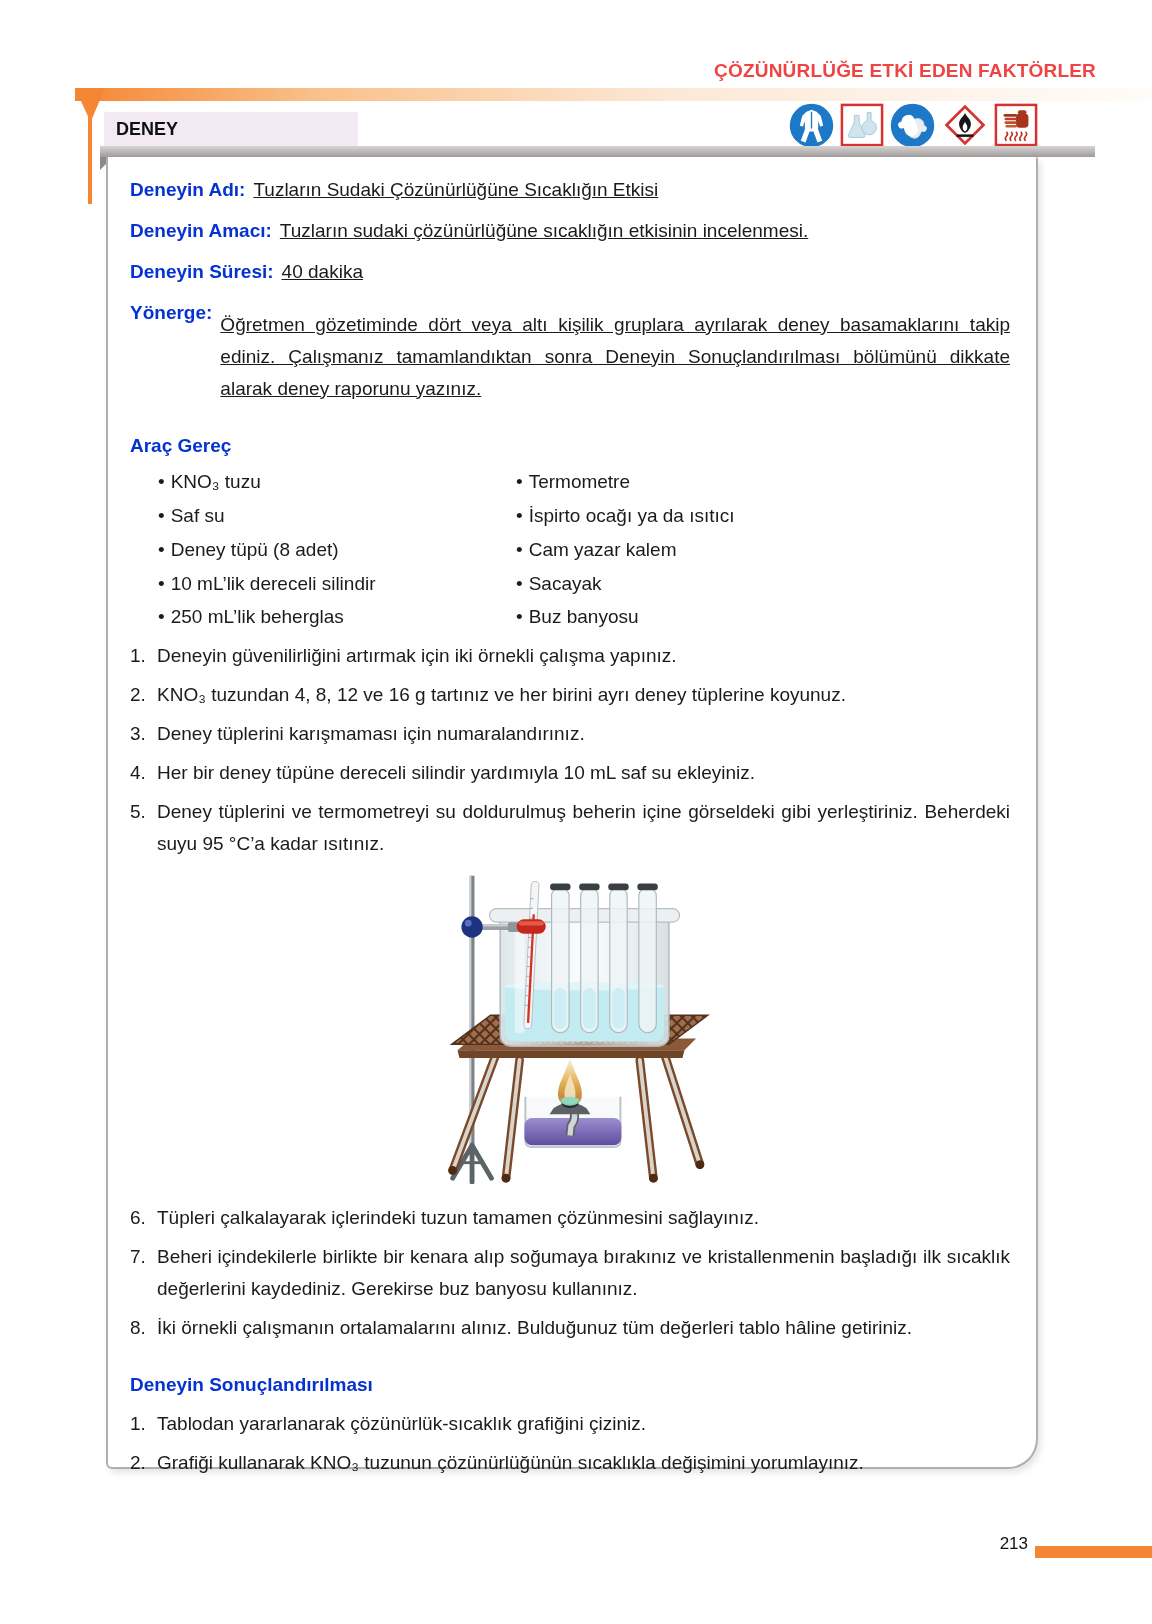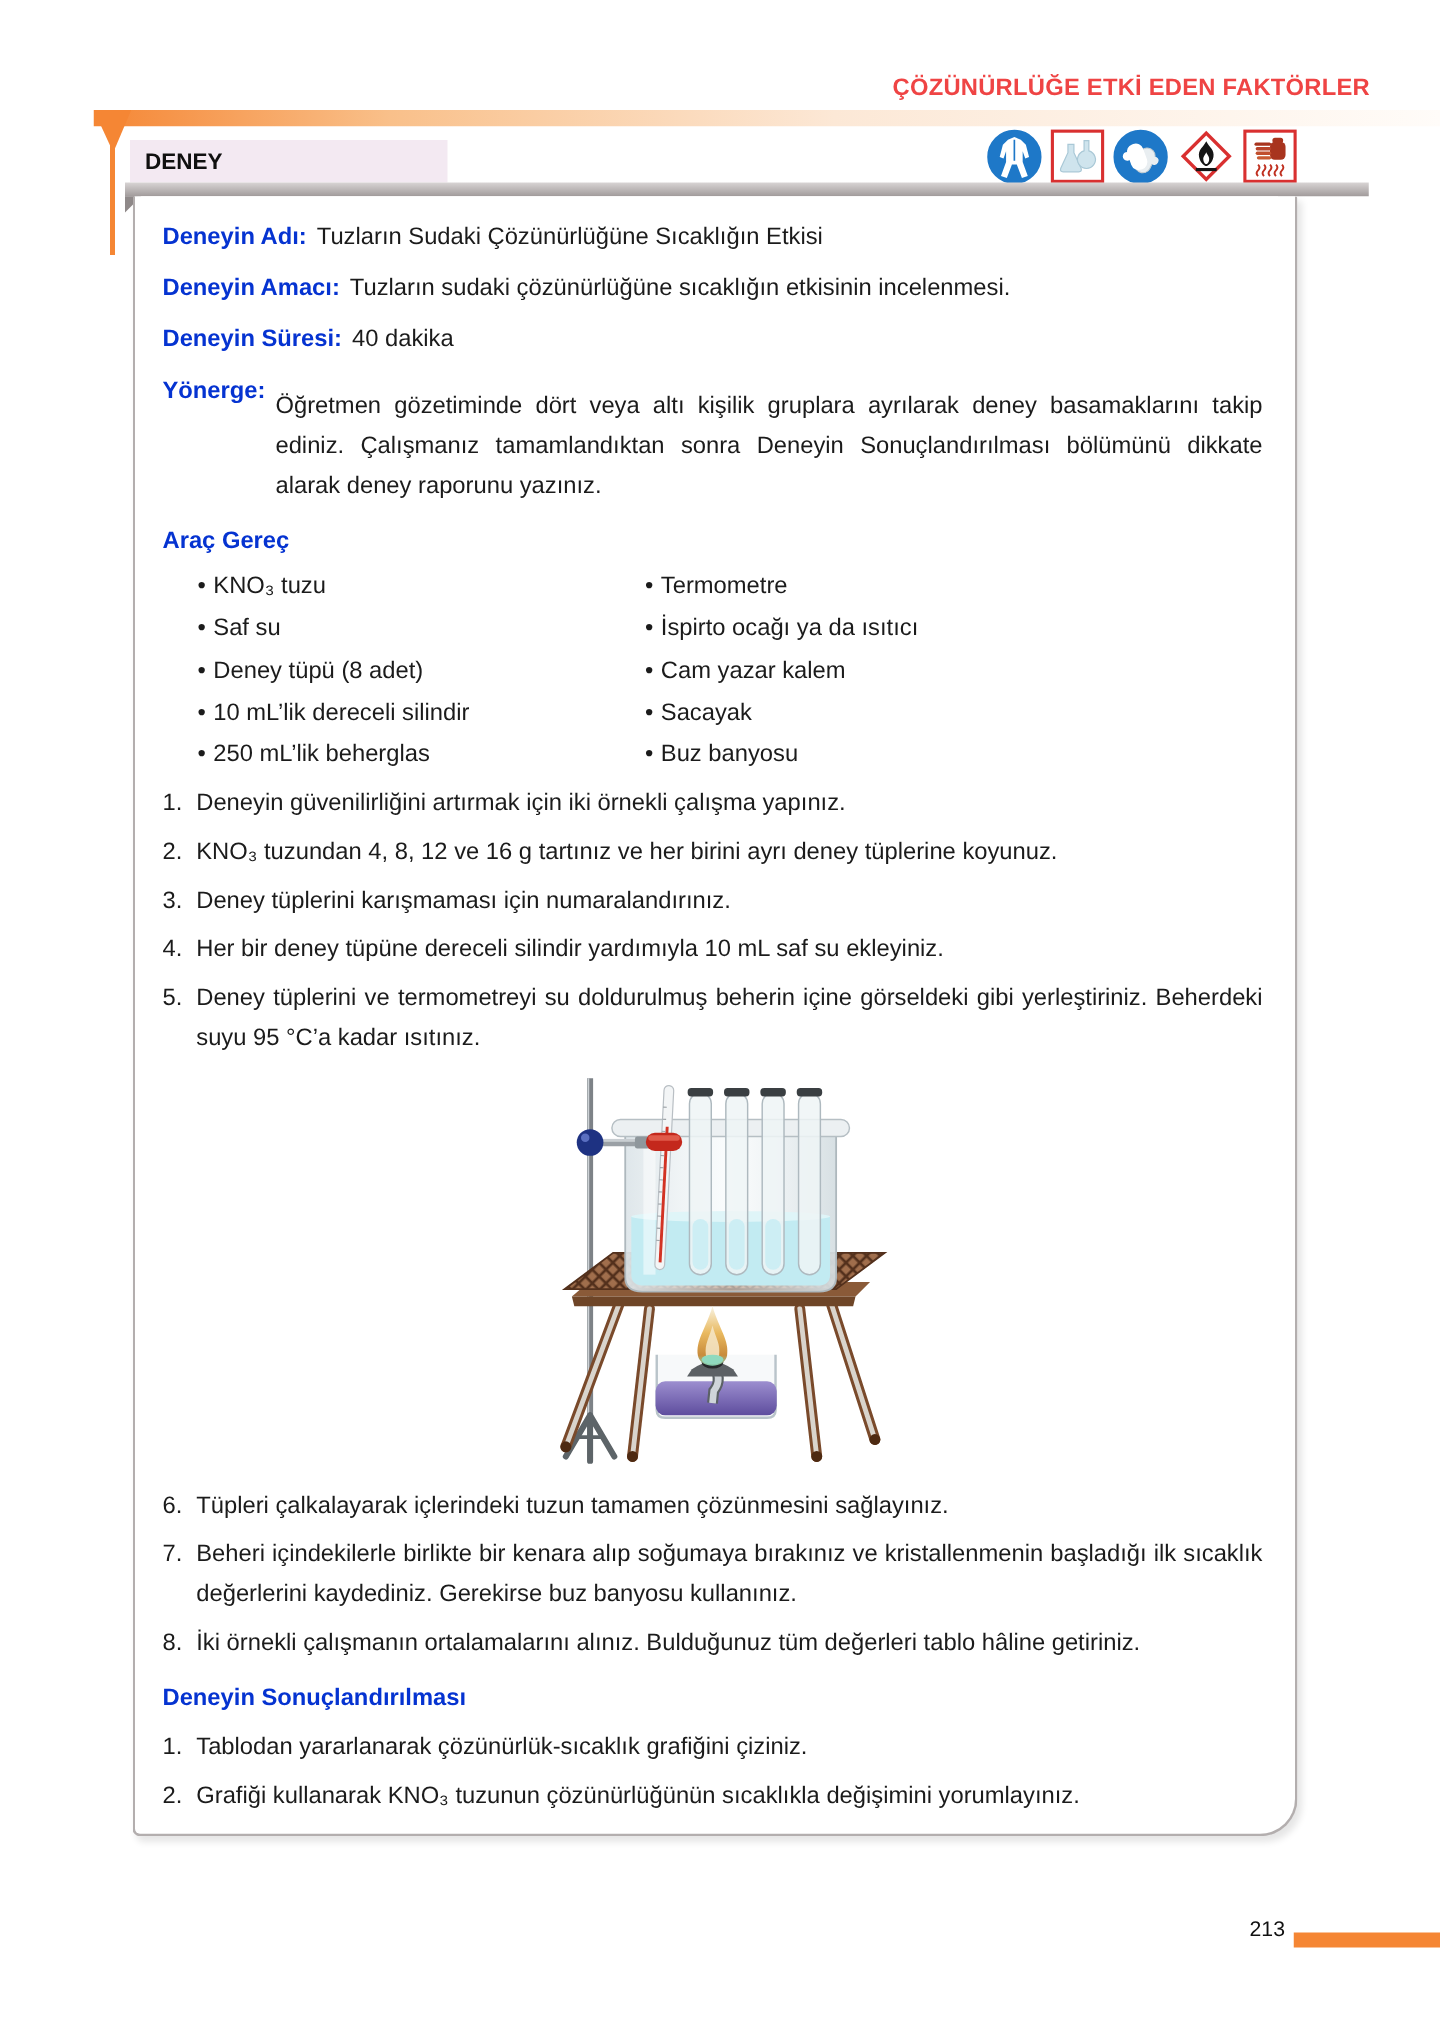--- a/index.html
+++ b/index.html
@@ -27,24 +27,24 @@
                border-top:13px solid #8F8989;border-right:13px solid transparent;}
 
   
   .content-box{position:absolute;left:106px;top:157px;width:932px;height:1312px;box-sizing:border-box;
                background:#fff;border:2px solid #b3aeae;border-top:none;
                border-radius:2px 2px 30px 6px;box-shadow:3px 4px 6px rgba(0,0,0,.10);
                padding:8px 26px 0 22px;}
 
   .field{display:flex;margin-top:9px;font-size:19px;line-height:1.68;}
   .field .lbl{color:#0533D1;font-weight:bold;white-space:nowrap;margin-right:8px;}
-  .field .txt{flex:1;}
+  .field .txt{flex:1;text-decoration:underline;}
   .field.justify .txt{text-align:justify;margin-top:12px;}
 
-  .sec-title{color:#0533D1;font-weight:bold;font-size:19px;line-height:1.6;margin-top:14px;}
+  .sec-title{color:#0533D1;font-weight:bold;font-size:19px;line-height:1.6;margin-top:27px;}
 
   .tools{display:flex;margin-top:2px;}
   .tools .col{display:flex;flex-direction:column;}
   .tools .col.left{width:358px;margin-left:28px;}
   .tools .col.right{flex:1;}
   .tool{font-size:19px;line-height:1.68;margin-top:2px;display:flex;}
   .tool .bullet{margin-right:6px;}
 
   .step{display:flex;font-size:19px;line-height:1.68;margin-top:7px;}
   .step .num{width:27px;flex:none;}

